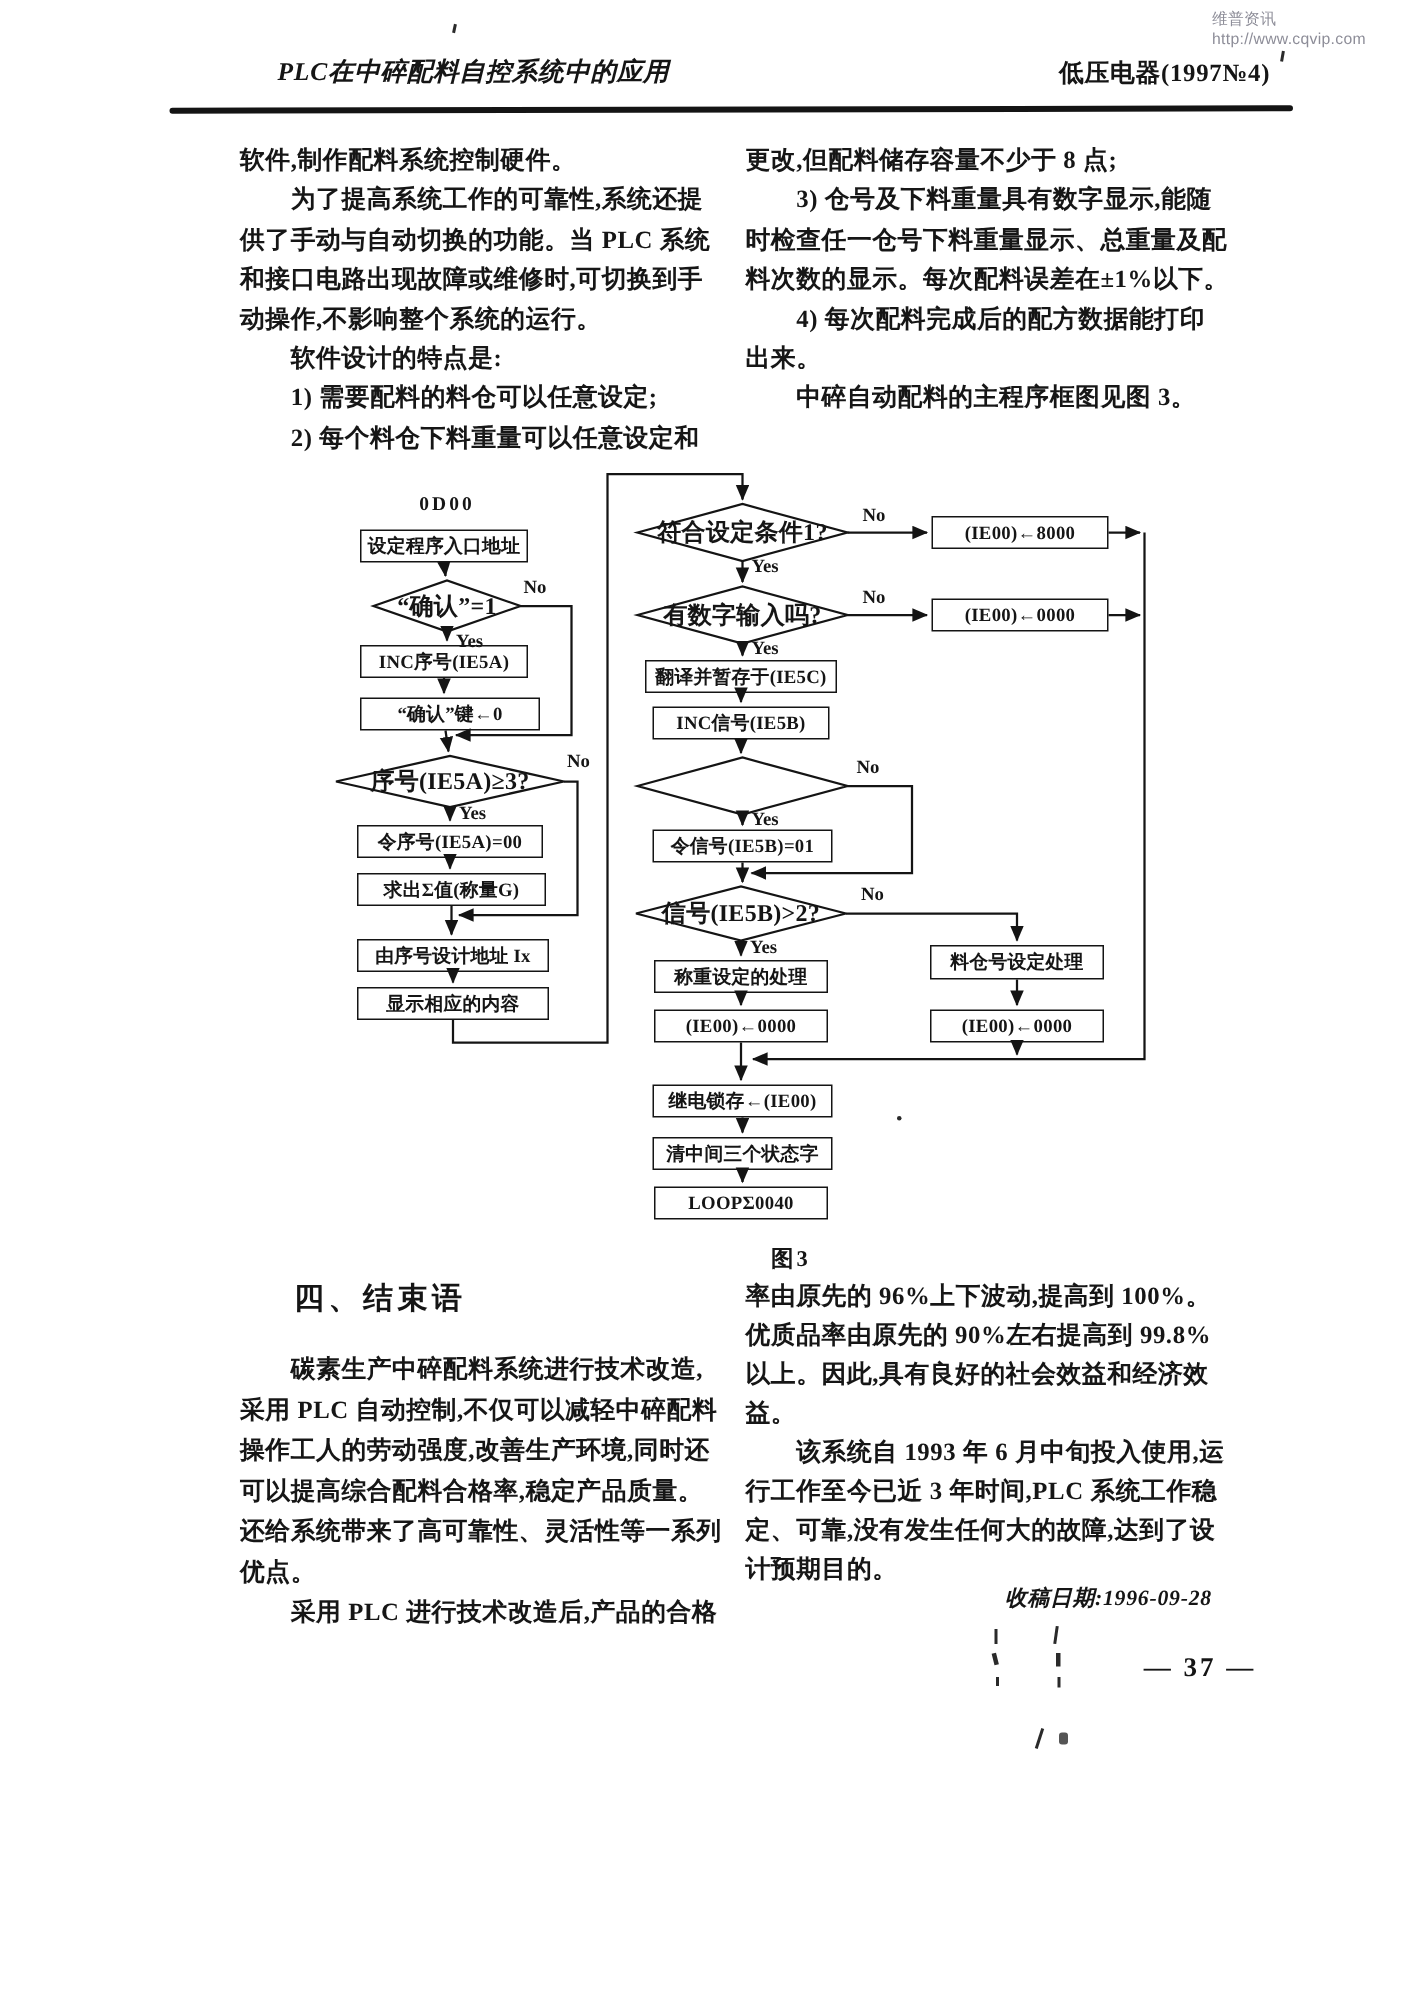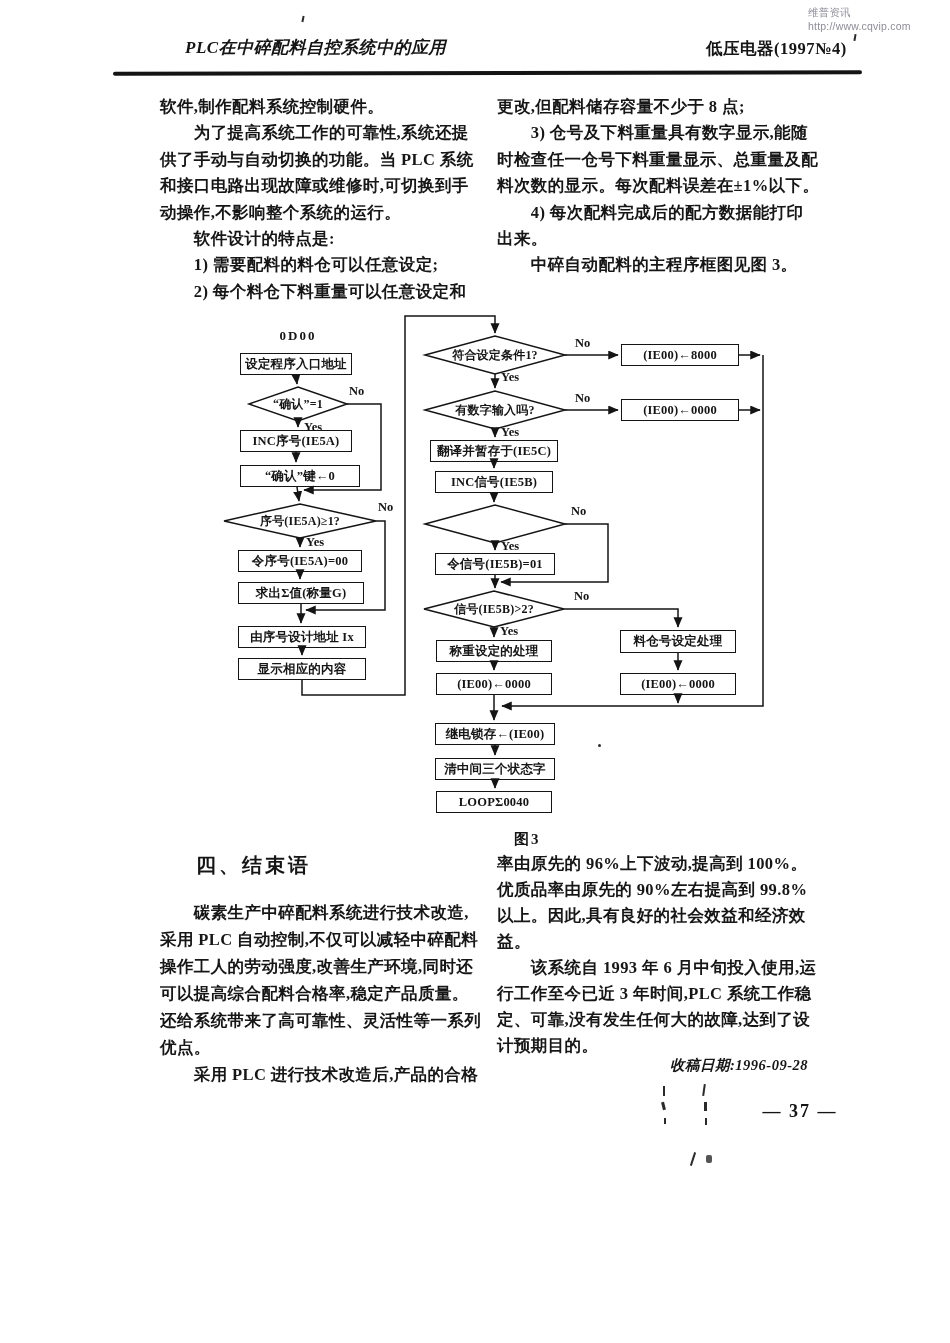--- a/index.html
+++ b/index.html
@@ -50,21 +50,21 @@
   .flow{position:absolute;left:218px;top:306px;width:565px;height:525px;}
   .flow svg{position:absolute;left:0;top:0;}
   .fbox{
     position:absolute;border:1.6px solid #141414;background:rgba(255,255,255,0);
     display:flex;align-items:center;justify-content:center;
     font-size:12.5px;font-weight:600;white-space:nowrap;letter-spacing:0.2px;
     box-sizing:border-box;
   }
   .dtext{
     position:absolute;display:flex;align-items:center;justify-content:center;
-    font-size:12px;font-weight:600;white-space:nowrap;letter-spacing:0.2px;
+    font-size:16px;font-weight:600;white-space:nowrap;letter-spacing:0.2px;
   }
   .brlabel{
     position:absolute;font-size:12.5px;font-weight:600;
     font-family:"Liberation Serif","DejaVu Serif",serif;
   }
   .entry-label{
     position:absolute;left:50px;top:22px;width:60px;text-align:center;
     font-size:13px;font-weight:700;letter-spacing:2px;
   }
   
@@ -152,21 +152,21 @@
         <polygon points="206,303 276,285 346,303 276,321"></polygon>
       </g>
     </svg>
 
     <div class="entry-label">0D00</div>
 
     <div class="fbox" style="left:22px;top:47px;width:112px;height:22px;">设定程序入口地址</div>
     <div class="dtext" style="left:31px;top:81px;width:98px;height:34px;">“确认”=1</div>
     <div class="fbox" style="left:22px;top:124px;width:112px;height:22px;">INC序号(IE5A)</div>
     <div class="fbox" style="left:22px;top:159px;width:120px;height:22px;text-align:right;">“确认”键←0</div>
-    <div class="dtext" style="left:6px;top:198px;width:152px;height:34px;">序号(IE5A)≥1?</div>
+    <div class="dtext" style="left:6px;top:198px;width:152px;height:34px;">序号(IE5A)≥3?</div>
     <div class="fbox" style="left:20px;top:244px;width:124px;height:22px;">令序号(IE5A)=00</div>
     <div class="fbox" style="left:20px;top:276px;width:126px;height:22px;">求出Σ值(称量G)</div>
     <div class="fbox" style="left:20px;top:320px;width:128px;height:22px;">由序号设计地址 Ix</div>
     <div class="fbox" style="left:20px;top:352px;width:128px;height:22px;">显示相应的内容</div>
 
     <div class="dtext" style="left:207px;top:30px;width:140px;height:38px;">符合设定条件1?</div>
     <div class="fbox" style="left:403px;top:38px;width:118px;height:22px;">(IE00)←8000</div>
     <div class="dtext" style="left:207px;top:85px;width:140px;height:38px;">有数字输入吗?</div>
     <div class="fbox" style="left:403px;top:93px;width:118px;height:22px;">(IE00)←0000</div>
     <div class="fbox" style="left:212px;top:134px;width:128px;height:22px;">翻译并暂存于(IE5C)</div>

